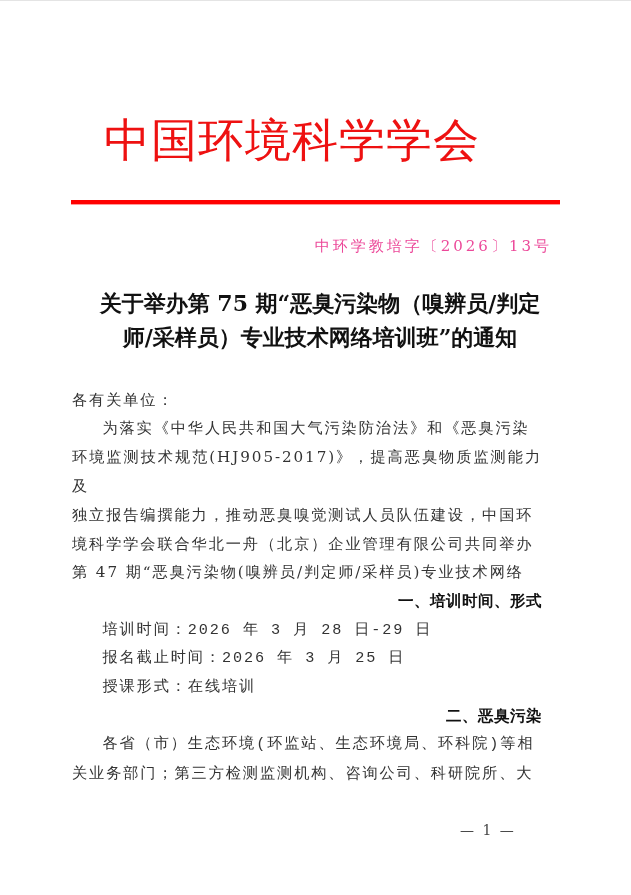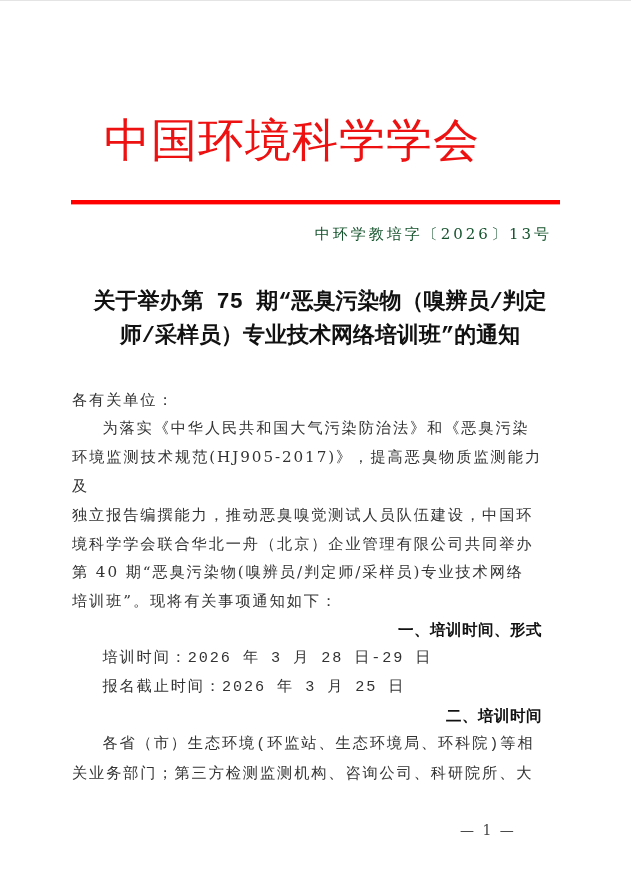--- a/index.html
+++ b/index.html
@@ -11,32 +11,32 @@
   .org-title {
     position: absolute; left: 0; width: 584px; top: 112px; text-align: center;
     font-size: 46px; line-height: 56px; color: #ee1111; letter-spacing: 1px;
     font-family: "DejaVu Serif", "Liberation Serif", serif;
   }
   .red-rule {
     position: absolute; left: 71px; top: 200px; width: 489px; height: 4px; background: #ff0000;
     box-shadow: 0 1px 0 #ff9a9a;
   }
   .doc-number {
-    position: absolute; right: 79px; top: 225px; font-size: 15px; letter-spacing: 3px; color: #14532d;
+    position: absolute; right: 79px; top: 237px; font-size: 15px; letter-spacing: 3px; color: #ec4899;
   }
   .doc-title {
     position: absolute; left: 60px; width: 520px; top: 286px; text-align: center;
     font-size: 22px; line-height: 34px; font-weight: bold; color: #111;
     font-family: "DejaVu Serif", "Liberation Serif", serif;
   }
   .body-text { position: absolute; left: 72px; width: 470px; top: 386px; font-size: 15.2px; line-height: 28.7px; color: #333; }
   .para { margin: 0; text-align: justify; letter-spacing: 1.9px; }
   .indent { text-indent: 2em; font-family: Liberation Mono, monospace; }
   .heading { font-weight: bold; font-family: "DejaVu Sans", "Liberation Sans", sans-serif; font-size: 15.5px; color: #111; text-indent: 2em; margin: 0; letter-spacing: 0.5px; text-align: right; }
-  .line { display: block; font-family: Liberation Mono, monospace; }
+  .line { display: block; }
   .page-num {
     position: absolute; left: 460px; top: 822px; font-size: 14px; color: #444; letter-spacing: 2px;
   }
 </style>
 </head>
 <body>
 
 <div class="top-border"></div>
 
 <div class="org-title">中国环境科学学会</div>
@@ -50,30 +50,30 @@
 </div>
 
 <div class="body-text">
   <p class="para">各有关单位：</p>
 
   <div>
     <p class="para indent">为落实《中华人民共和国大气污染防治法》和《恶臭污染</p>
     <p class="para">环境监测技术规范(HJ905-2017)》，提高恶臭物质监测能力及</p>
     <p class="para">独立报告编撰能力，推动恶臭嗅觉测试人员队伍建设，中国环</p>
     <p class="para">境科学学会联合华北一舟（北京）企业管理有限公司共同举办</p>
-    <p class="para">第 40 期“恶臭污染物(嗅辨员/判定师/采样员)专业技术网络</p>
-    <p class="para">培训班”。现将有关事项通知如下：</p>
+    <p class="para">第 47 期“恶臭污染物(嗅辨员/判定师/采样员)专业技术网络</p>
   </div>
 
   <div>
     <p class="heading">一、培训时间、形式</p>
     <p class="para indent">培训时间：2026 年 3 月 28 日-29 日</p>
     <p class="para indent">报名截止时间：2026 年 3 月 25 日</p>
+    <p class="para indent">授课形式：在线培训</p>
   </div>
 
   <div>
-    <p class="heading">二、培训时间</p>
+    <p class="heading">二、恶臭污染</p>
     <p class="para indent">各省（市）生态环境(环监站、生态环境局、环科院)等相</p>
     <p class="para">关业务部门；第三方检测监测机构、咨询公司、科研院所、大</p>
   </div>
 </div>
 
 <div class="page-num">— 1 —</div>
 
 </body></html>

